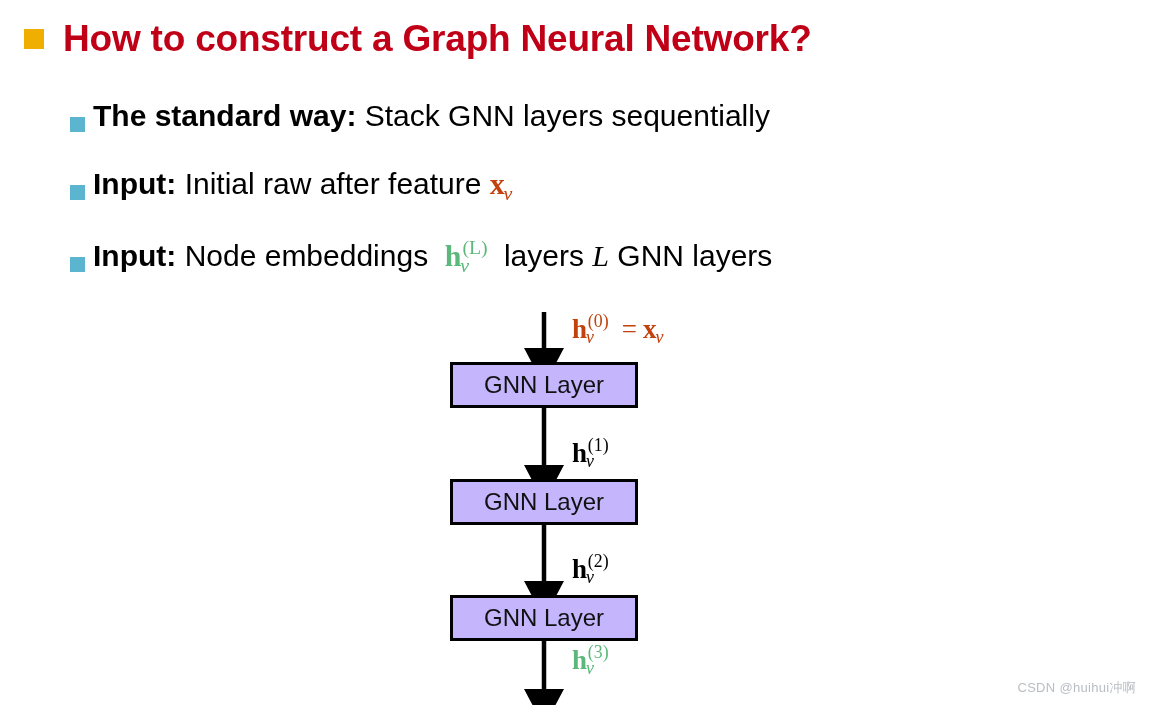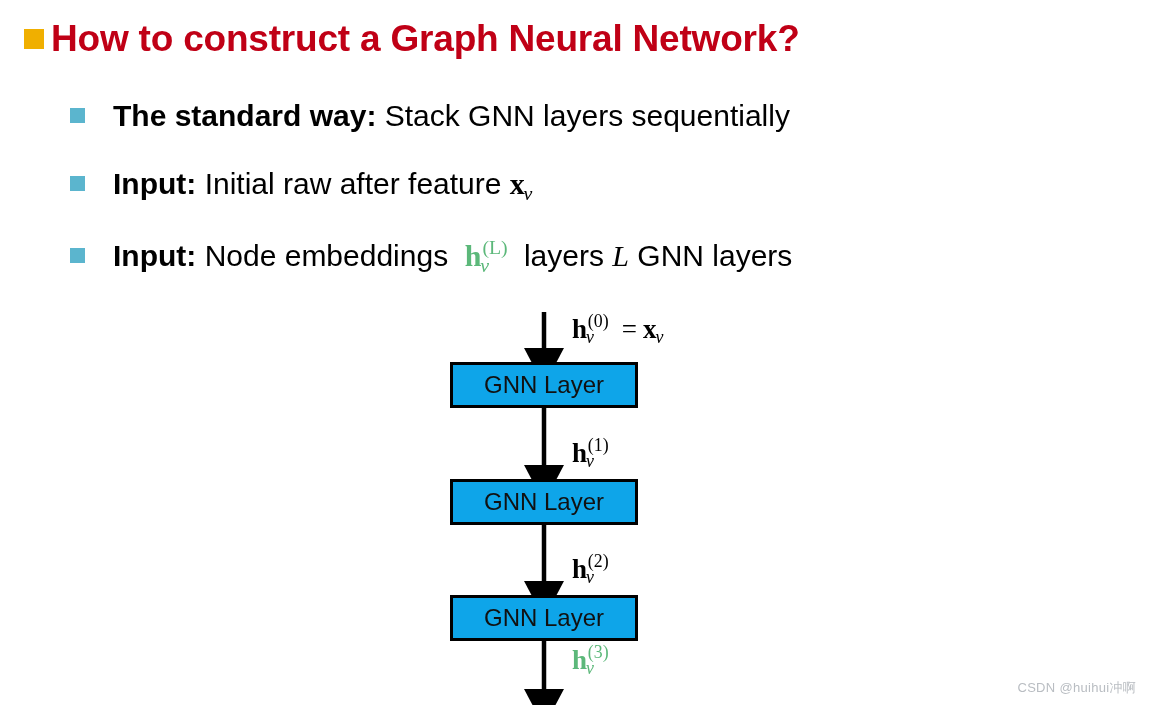--- a/index.html
+++ b/index.html
@@ -32,36 +32,36 @@
     background: #5BB5CE;
   }
 
   
   .title-row {
     position: absolute;
     left: 24px;
     top: 18px;
     display: flex;
     align-items: center;
-    gap: 7px;
+    gap: 19px;
   }
   .title-text {
     font-size: 37px;
     font-weight: bold;
     color: #C00016;
     letter-spacing: -0.2px;
     white-space: nowrap;
   }
 
   
   .sub-row {
     position: absolute;
     display: flex;
-    align-items: center;
-    gap: 28px;
+    align-items: flex-end;
+    gap: 8px;
     white-space: nowrap;
   }
   .sub-row .line {
     font-size: 30px;
     color: #000000;
     line-height: 1.05;
   }
   .lead {
     font-weight: bold;
   }
@@ -96,21 +96,21 @@
     left: -0.40em;
     font-weight: normal;
   }
   .math .sup-num {
     font-style: normal;
   }
   .math .eq {
     font-weight: normal;
     padding: 0 6px;
   }
-  .c-blue  { color: #000000; }
+  .c-blue  { color: #c2410c; }
   .c-green { color: #5CB87A; }
   .c-black { color: #000000; margin-top: 16px; }
 
   .ital-serif {
     font-family: "Liberation Serif", "DejaVu Serif", serif;
     font-style: italic;
   }
 
   
   #diagram {
@@ -120,21 +120,21 @@
     width: 1150px;
     height: 705px;
     pointer-events: none;
   }
   .gnn-box {
     position: absolute;
     left: 450px;
     width: 188px;
     height: 46px;
     border: 3px solid #000000;
-    background: #0ea5e9;
+    background: #c4b5fd;
     box-sizing: border-box;
     display: flex;
     align-items: center;
     justify-content: center;
     font-size: 24px;
     color: #111111;
     font-family: "Liberation Sans", sans-serif;
   }
   #gnn-box-1 { top: 362px; }
   #gnn-box-2 { top: 479px; }

